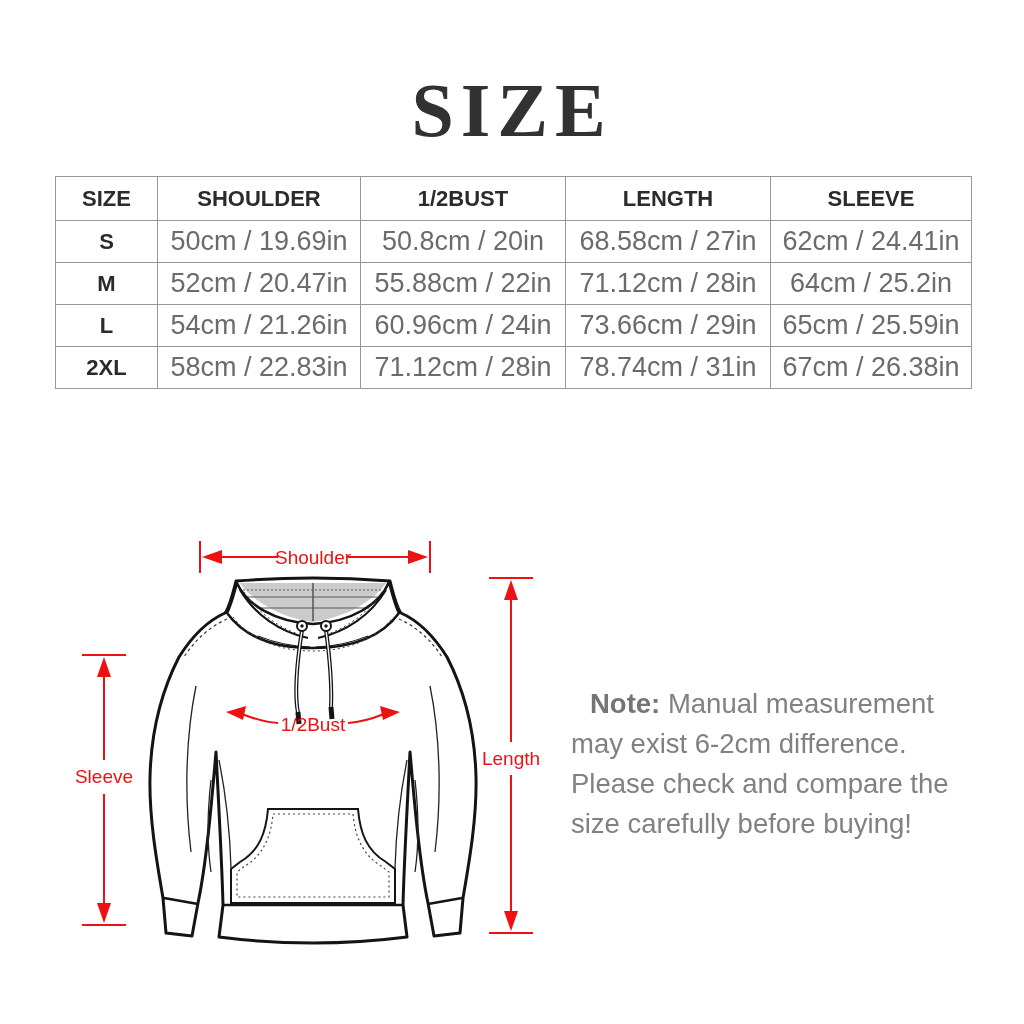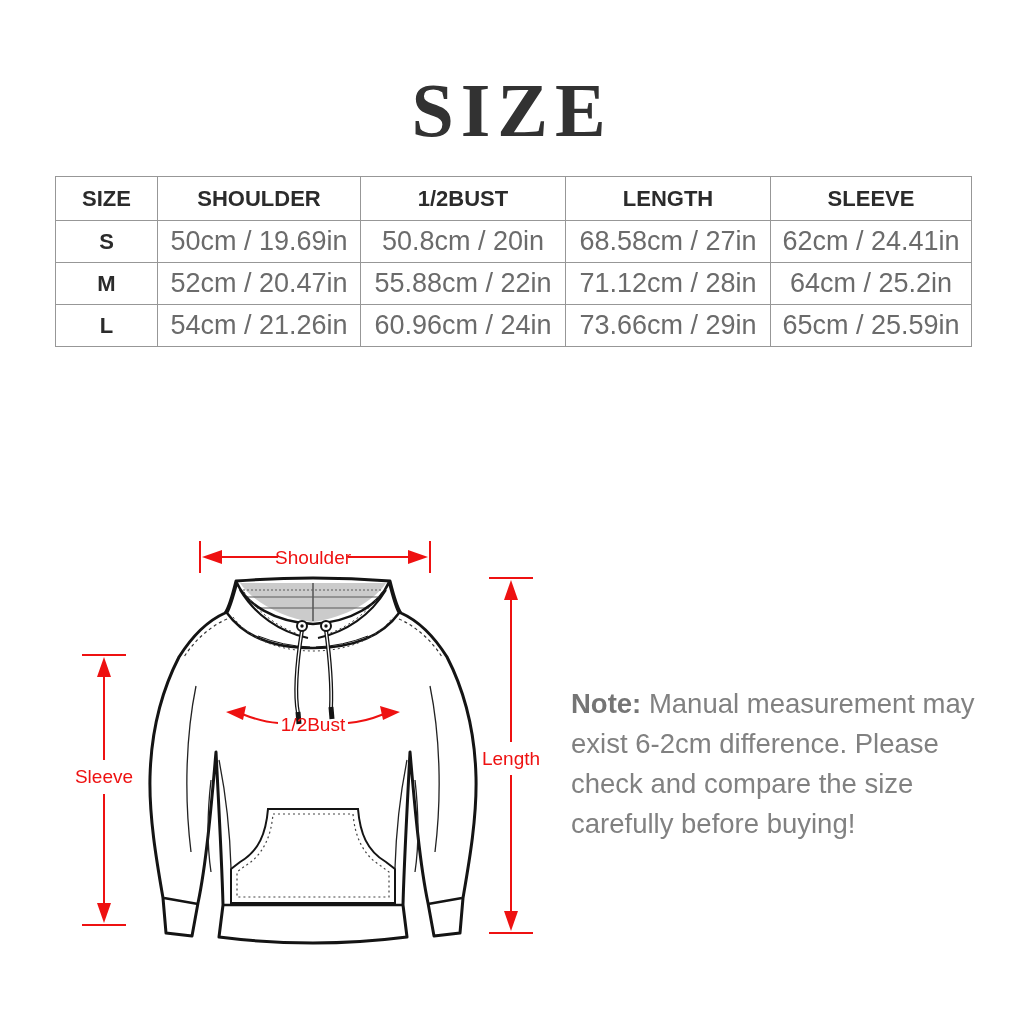--- a/index.html
+++ b/index.html
@@ -24,21 +24,21 @@
   tr.data td{height:41px;font-size:27px;color:#6b6b6b;}
   tr.data td.sizecol{font-weight:bold;font-size:22px;color:#2b2b2b;}
   .diagram-svg{position:absolute;left:50px;top:530px;}
   .diag-label{
     font-family:"Liberation Sans",sans-serif;font-size:19px;fill:#ee1111;
   }
   .note{
     position:absolute;left:571px;top:684px;width:404px;
     font-size:27.5px;line-height:40px;color:#818181;text-align:left;
   }
-  .note .note-label{font-weight:bold;color:#757575;}
+  .note .note-label{font-weight:bold;color:#757575;margin-left:19px;}
 </style>
 </head>
 <body>
 
 <div class="page-title">SIZE</div>
 
 <table class="size-table">
   <colgroup>
     <col style="width:102px">
       <col style="width:203px">
@@ -67,20 +67,27 @@
     <td>55.88cm / 22in</td>
     <td>71.12cm / 28in</td>
     <td>64cm / 25.2in</td>
   </tr>
   <tr class="data">
     <td class="sizecol">L</td>
     <td>54cm / 21.26in</td>
     <td>60.96cm / 24in</td>
     <td>73.66cm / 29in</td>
     <td>65cm / 25.59in</td>
+  </tr>
+  <tr class="data">
+    <td class="sizecol">2XL</td>
+    <td>58cm / 22.83in</td>
+    <td>71.12cm / 28in</td>
+    <td>78.74cm / 31in</td>
+    <td>67cm / 26.38in</td>
   </tr>
 </tbody>
   </table>
 
 <svg class="diagram-svg" width="510" height="450" viewBox="50 530 510 450" xmlns="http://www.w3.org/2000/svg">
 
   <path d="M228,620 C262,655 364,655 398,620" fill="none" stroke="#333" stroke-width="1.2" stroke-dasharray="3,3"></path>
 
   <path d="M236,581 Q313,575 390,581 C394,597 397,608 401,613 C419,621 435,638 447,657
            C466,694 475,736 476,777 C477,818 469,863 463,898 L460,933 L434,936 L428,903

